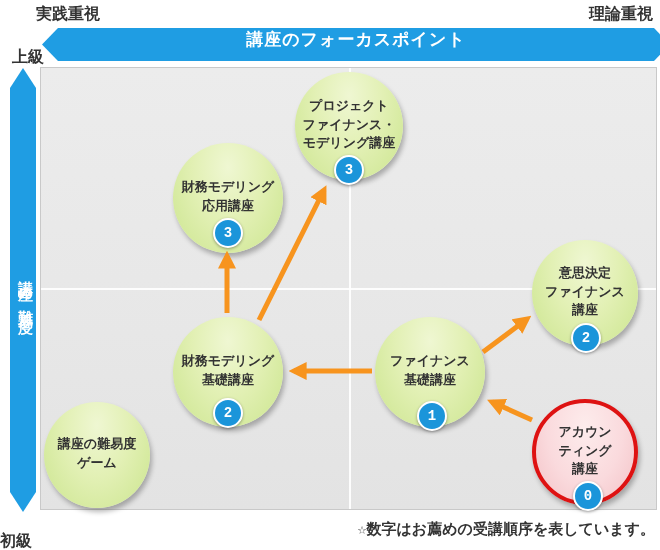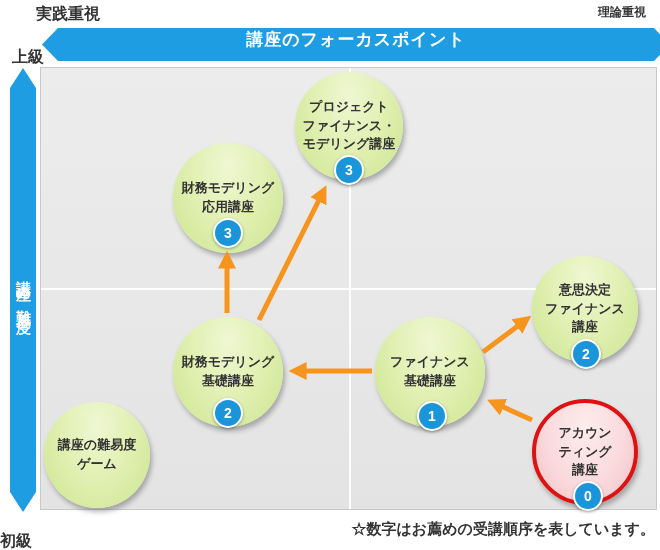--- a/index.html
+++ b/index.html
@@ -1,23 +1,23 @@
 <!DOCTYPE html>
 <html><head>
 <meta charset="utf-8">
 <style>
   html,body{margin:0;padding:0;background:#fff;}
   .stage{
     position:relative;width:660px;height:550px;
-    font-family:Liberation Sans, sans-serif;
+    font-family:Liberation Mono, monospace;
     color:#333;overflow:hidden;background:#fff;
   }
   
   .axis-tl{position:absolute;left:36px;top:4px;font-size:16px;font-weight:bold;}
-  .axis-tr{position:absolute;right:14px;top:4px;font-size:12px;font-weight:bold;}
+  .axis-tr{position:absolute;right:7px;top:4px;font-size:16px;font-weight:bold;}
   
   .banner{
     position:absolute;left:42px;top:28px;width:628px;height:33px;
     background:#1f9de3;
     clip-path:polygon(16px 0,calc(100% - 16px) 0,100% 50%,calc(100% - 16px) 100%,16px 100%,0 50%);
     display:flex;align-items:flex-start;justify-content:center;
   }
   .banner span{color:#fff;font-size:17px;font-weight:bold;letter-spacing:1px;}
   
   .v-arrow{
@@ -47,21 +47,21 @@
     box-shadow:2px 4px 5px rgba(0,0,0,0.28);
     display:flex;align-items:center;justify-content:center;text-align:center;
   }
   .course .lbl{
     font-size:13px;font-weight:bold;color:#333;line-height:1.45;white-space:pre-line;
   }
   .c-project{left:295px;top:72px;width:108px;height:108px;}
   .c-fm-adv{left:173px;top:143px;width:110px;height:110px;}
   .c-fm-basic{left:173px;top:317px;width:110px;height:110px;}
   .c-fin-basic{left:375px;top:317px;width:110px;height:110px;}
-  .c-decision{left:532px;top:256px;width:106px;height:106px;}
+  .c-decision{left:532px;top:240px;width:106px;height:106px;}
   .c-mgmt{left:44px;top:402px;width:106px;height:106px;}
   .c-accounting{
     left:532px;top:399px;width:106px;height:106px;box-sizing:border-box;
     border:4px solid #de1212;
     background:radial-gradient(ellipse at 50% 25%,#fdecec 0%,#fadadd 55%,#f3c2c6 100%);
   }
   
   .badge{
     position:absolute;width:26px;height:26px;border-radius:50%;
     background:#1b95da;border:2px solid #fff;box-sizing:content-box;

